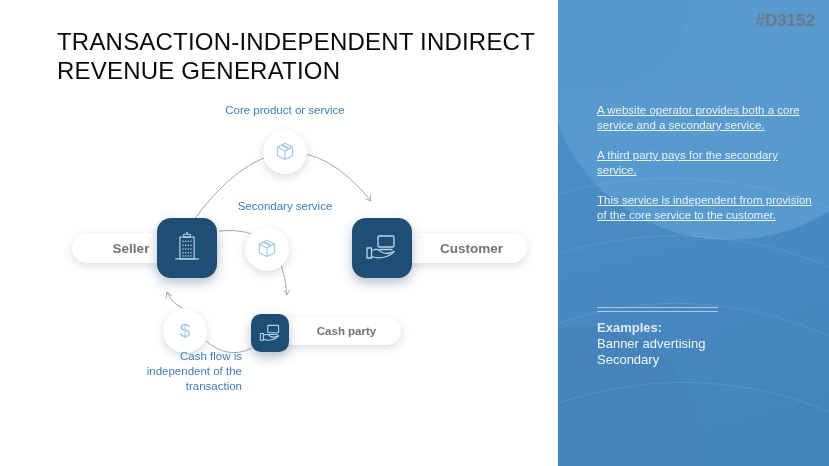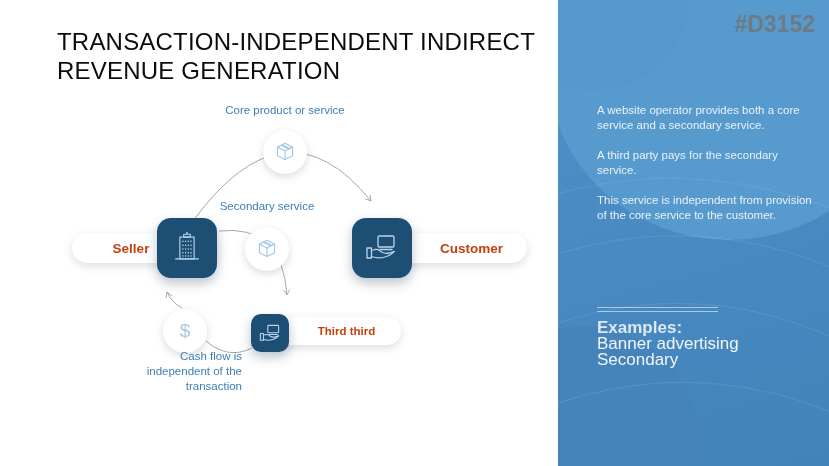--- a/index.html
+++ b/index.html
@@ -23,21 +23,21 @@
   }
   .halo{
     position:absolute;width:44px;height:44px;border-radius:50%;
     background:#fff;box-shadow:0 3px 9px rgba(110,125,140,.28);
     display:flex;align-items:center;justify-content:center;
   }
   .pill{
     position:absolute;height:30px;border-radius:15px;background:#fff;
     box-shadow:0 3px 8px rgba(110,125,140,.25);
     display:flex;align-items:center;justify-content:center;
-    font-weight:bold;font-size:13.5px;color:#c2410c;
+    font-weight:bold;font-size:13.5px;color:#737373;
   }
   .sq{
     position:absolute;background:#1d4e73;border-radius:14px;
     box-shadow:0 5px 12px rgba(25,55,85,.30);
     display:flex;align-items:center;justify-content:center;
   }
   .dollar{font-size:19px;color:#a6c9e8;font-weight:400;}
   
   .sidebar{
     position:absolute;left:558px;top:0;width:271px;height:466px;
@@ -45,30 +45,30 @@
     overflow:hidden;color:#eaf1f8;
   }
   .blob{position:absolute;border-radius:50%;}
   .blob-light-main{right:-80px;top:-100px;width:360px;height:340px;background:#579ace;}
   .blob-light-corner{left:-60px;top:-80px;width:190px;height:170px;background:#5598cd;}
   .blob-dark-bottom{left:-85px;bottom:-85px;width:225px;height:225px;background:#4484ba;}
   .waves{position:absolute;left:0;top:0;}
   .waves path{fill:none;stroke:rgba(255,255,255,.09);stroke-width:1.2;}
   .code{
     position:absolute;right:14px;top:11px;
-    font-size:23px;font-weight:bold;color:#6e7a84;
-  }
-  .side-text{position:absolute;left:39px;top:103px;width:215px;}
+    font-size:17px;font-weight:bold;color:#6e7a84;
+  }
+  .side-text{position:absolute;left:39px;top:103px;width:215px;text-decoration:underline;}
   .side-text p{margin:0 0 15px 0;font-size:11.5px;line-height:15px;color:#eaf1f8;}
   .divider{
     position:absolute;left:39px;top:307px;width:121px;height:3px;
     border-top:1px solid rgba(235,243,250,.6);
     border-bottom:1px solid rgba(235,243,250,.6);
   }
-  .examples{position:absolute;left:39px;top:320px;font-size:17px;line-height:16px;}
+  .examples{position:absolute;left:39px;top:320px;font-size:13px;line-height:16px;}
   .examples .head{font-weight:bold;color:#dde8f1;}
   .examples .item{color:#f1f6fa;}
 </style>
 </head>
 <body>
 
 <div class="slide">
 
   <div class="title">TRANSACTION-INDEPENDENT INDIRECT REVENUE GENERATION</div>
 
@@ -89,21 +89,21 @@
     <svg width="26" height="26" viewBox="0 0 24 24">
       <g fill="none" stroke="#a6c9e8" stroke-width="1.1" stroke-linejoin="round">
         <path d="M12,4 L19,7.5 L12,11 L5,7.5 Z"></path>
         <path d="M5,7.5 L5,15.5 L12,19 L19,15.5 L19,7.5"></path>
         <path d="M12,11 L12,19"></path>
         <path d="M8.5,5.8 L15.5,9.3 M9.5,5.3 L16.5,8.8"></path>
       </g>
     </svg>
   </div>
 
-  <div class="blue-label" style="left:217px;top:199px;width:100px;">Secondary service</div>
+  <div class="blue-label" style="left:235px;top:199px;width:100px;">Secondary service</div>
   <div class="halo" style="left:245px;top:227px;">
     <svg width="26" height="26" viewBox="0 0 24 24">
       <g fill="none" stroke="#a6c9e8" stroke-width="1.1" stroke-linejoin="round">
         <path d="M12,4 L19,7.5 L12,11 L5,7.5 Z"></path>
         <path d="M5,7.5 L5,15.5 L12,19 L19,15.5 L19,7.5"></path>
         <path d="M12,11 L12,19"></path>
         <path d="M8.5,5.8 L15.5,9.3 M9.5,5.3 L16.5,8.8"></path>
       </g>
     </svg>
   </div>
@@ -153,21 +153,21 @@
         <rect x="16" y="8" width="16" height="11" rx="1.2"></rect>
         <path d="M18,21.5 H30"></path>
         <rect x="5" y="20" width="4.5" height="10"></rect>
         <path d="M9.5,22.5 L13,21.5 Q15.5,21 17.5,22.5 L19.5,24 Q23,26 27,25 L32,23.5"></path>
         <path d="M9.5,28.5 Q16,31 23,29 Q28.5,27.5 32,23.5"></path>
       </g>
     </svg>
   </div>
 
   <div class="pill" style="left:268px;top:317px;width:109px;height:28px;border-radius:14px;font-size:11.5px;padding-left:24px;">
-    <span>Third third</span>
+    <span>Cash party</span>
   </div>
   <div class="sq" style="left:251px;top:314px;width:38px;height:38px;border-radius:10px;">
     <svg width="27" height="27" viewBox="0 0 40 40">
       <g fill="none" stroke="#b9d4ec" stroke-width="1.6" stroke-linecap="round" stroke-linejoin="round">
         <rect x="16" y="8" width="16" height="11" rx="1.2"></rect>
         <path d="M18,21.5 H30"></path>
         <rect x="5" y="20" width="4.5" height="10"></rect>
         <path d="M9.5,22.5 L13,21.5 Q15.5,21 17.5,22.5 L19.5,24 Q23,26 27,25 L32,23.5"></path>
         <path d="M9.5,28.5 Q16,31 23,29 Q28.5,27.5 32,23.5"></path>
       </g>

